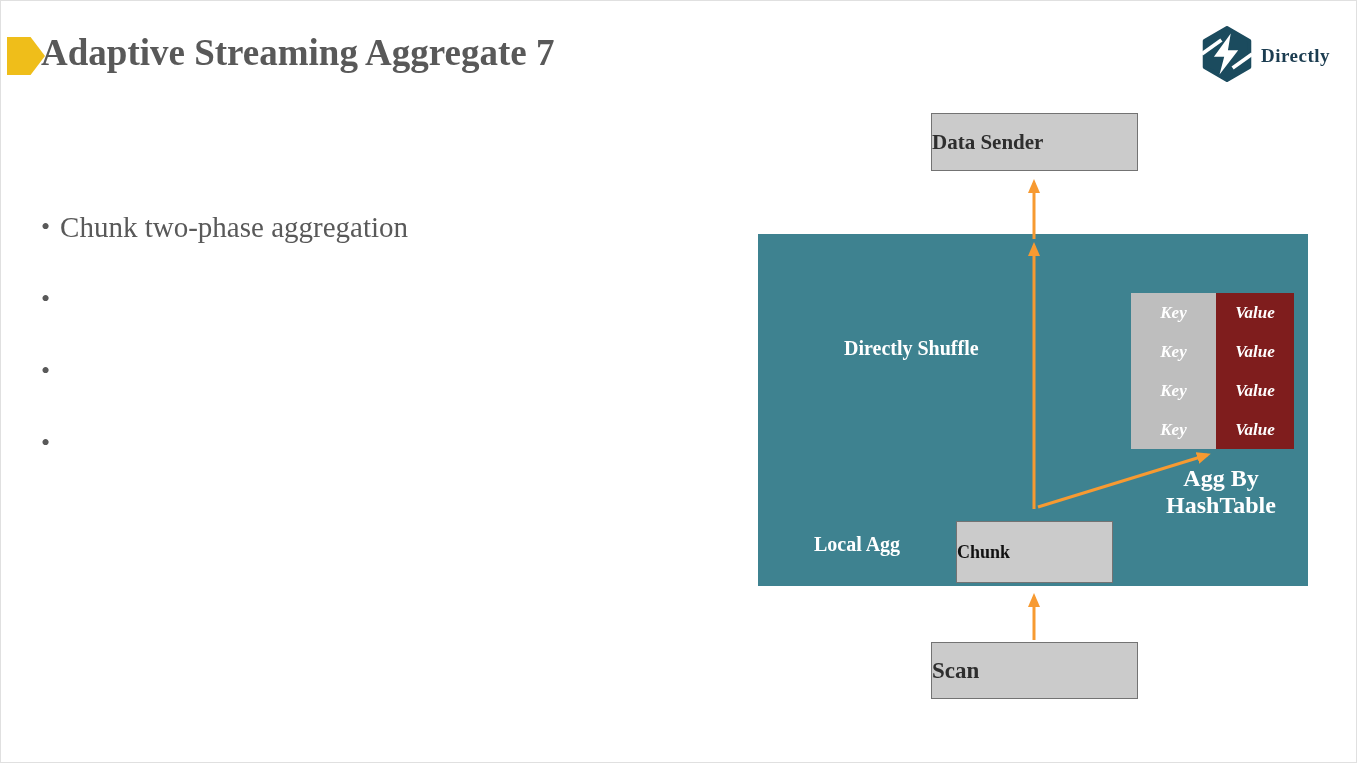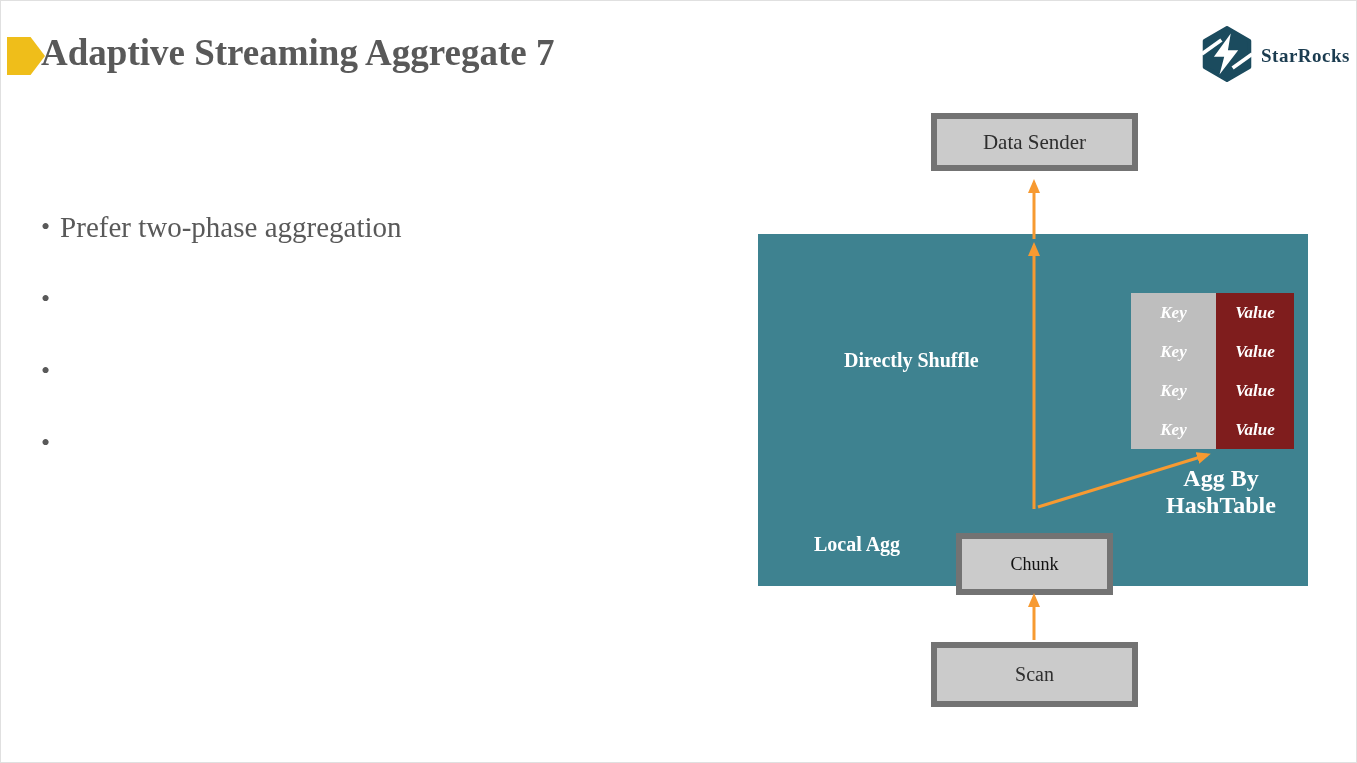--- a/index.html
+++ b/index.html
@@ -23,30 +23,30 @@
   .logo-text{font-size:19px;font-weight:bold;color:#1b3c50;margin-left:6px;letter-spacing:0.5px;}
   
   .bullets{position:absolute;left:40px;top:190px;width:680px;}
   .bullet-row{height:72px;display:flex;align-items:center;color:#595959;font-size:29px;}
   .bullet-dot{font-size:26px;margin-right:10px;color:#595959;}
   .bullet-text{white-space:pre-wrap;}
   
   .notes{position:absolute;left:75px;top:518px;font-size:24px;font-weight:bold;color:#ff7d00;line-height:39px;}
   
   .box{
-    position:absolute;background:#cbcbcb;border:6px solid #737373;
-    display:flex;align-items:center;justify-content:center;
-    font-weight:normal;color:#2e2e2e;box-sizing:border-box;
+    position:absolute;background:#cbcbcb;border:1px solid #737373;
+    display:flex;align-items:center;
+    font-weight:bold;color:#2e2e2e;box-sizing:border-box;
   }
   .data-sender-box{left:930px;top:112px;width:207px;height:58px;font-size:21px;}
-  .scan-box{left:930px;top:641px;width:207px;height:65px;font-size:20px;}
-  .chunk-box{left:955px;top:532px;width:157px;height:62px;font-size:18px;color:#111;}
+  .scan-box{left:930px;top:641px;width:207px;height:57px;font-size:23px;}
+  .chunk-box{left:955px;top:520px;width:157px;height:62px;font-size:18px;color:#111;}
   .teal-panel{position:absolute;left:757px;top:233px;width:550px;height:352px;background:#3e8290;}
   .panel-label{position:absolute;color:#ffffff;font-weight:bold;font-size:20px;white-space:nowrap;}
-  .lbl-directly-shuffle{left:843px;top:348px;}
+  .lbl-directly-shuffle{left:843px;top:336px;}
   .lbl-local-agg{left:813px;top:532px;}
   .lbl-agg-by{left:1148px;top:464px;width:144px;text-align:center;font-size:24px;line-height:27px;white-space:normal;}
   
   .hash-table{position:absolute;left:1130px;top:292px;display:flex;}
   .ht-col{display:flex;flex-direction:column;}
   .ht-cell{
     width:85px;height:39px;display:flex;align-items:center;justify-content:center;
     color:#ffffff;font-weight:bold;font-size:17px;font-style:italic;
   }
   .ht-key{background:#bebebe;}
@@ -63,27 +63,27 @@
 
   <div class="logo">
     <span>
       <svg width="56" height="56" viewBox="0 0 60 60">
         <polygon points="30,2 54,16 54,44 30,58 6,44 6,16" fill="#1b4b5e" stroke="#1b4b5e" stroke-width="4" stroke-linejoin="round"></polygon>
         <polygon points="34,8 16,33 27,33 22,52 42,26 31,26" fill="#ffffff"></polygon>
         <line x1="3" y1="30" x2="24" y2="15" stroke="#ffffff" stroke-width="4"></line>
         <line x1="36" y1="45" x2="57" y2="30" stroke="#ffffff" stroke-width="4"></line>
       </svg>
     </span>
-    <span class="logo-text">StarRocks</span>
+    <span class="logo-text">Directly</span>
   </div>
 
   <div class="bullets">
     <div class="bullet-row">
       <span class="bullet-dot">•</span>
-      <span class="bullet-text">Prefer two-phase aggregation</span>
+      <span class="bullet-text">Chunk two-phase aggregation</span>
     </div>
     <div class="bullet-row">
       <span class="bullet-dot">•</span>
     </div>
     <div class="bullet-row">
       <span class="bullet-dot">•</span>
     </div>
     <div class="bullet-row">
       <span class="bullet-dot">•</span>
     </div>

